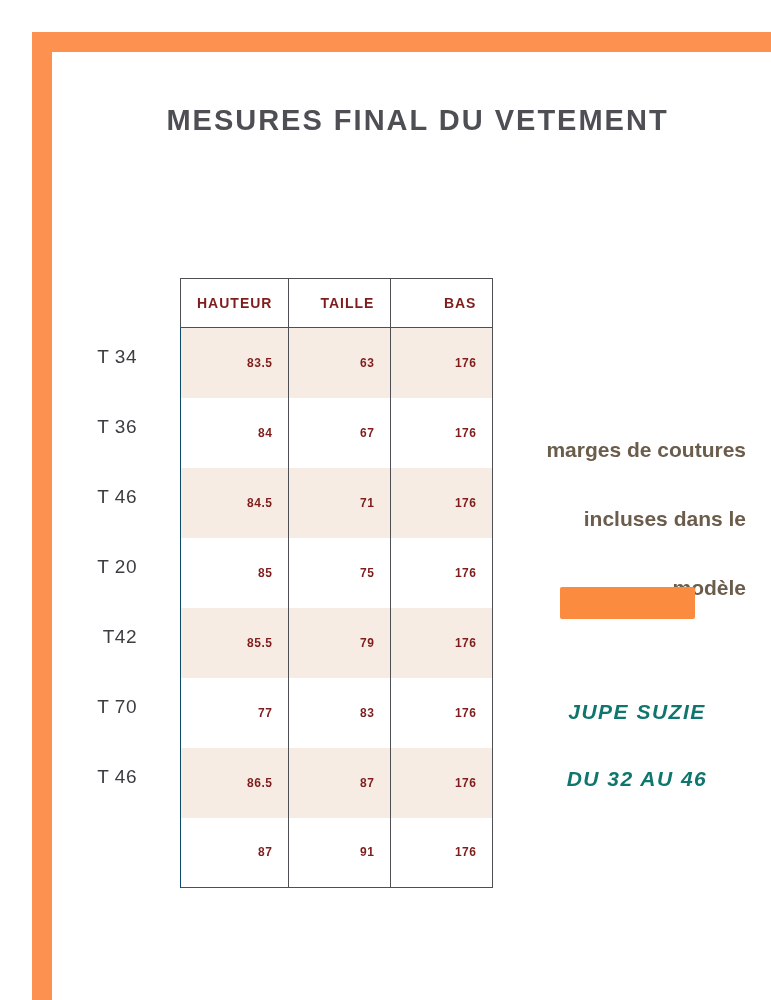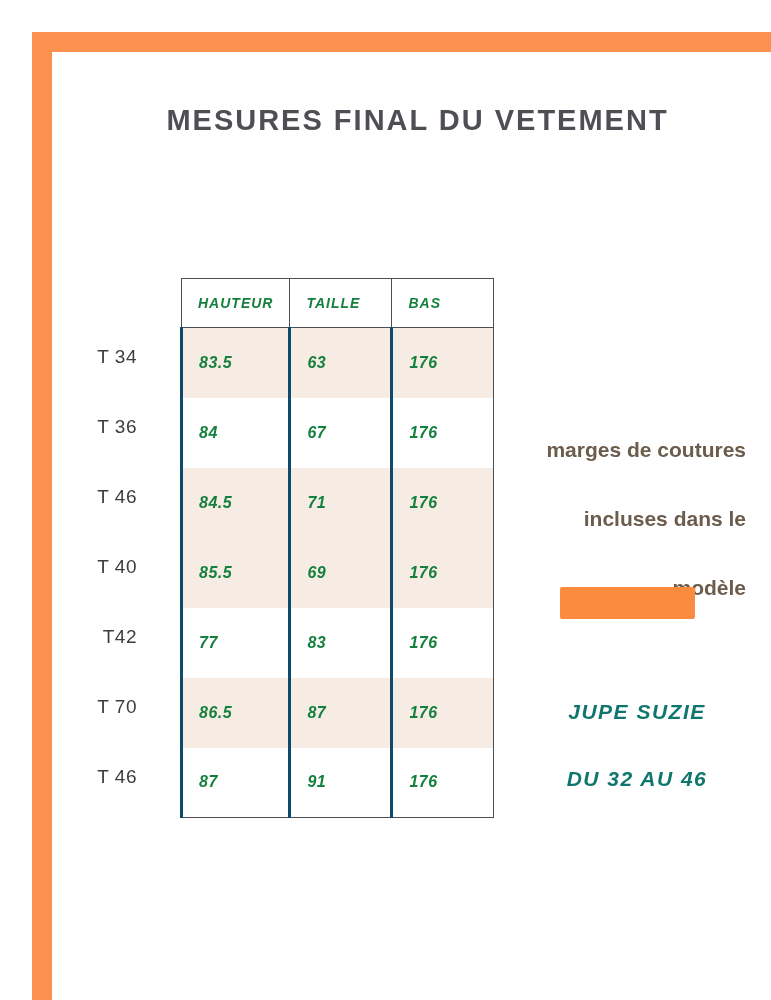--- a/index.html
+++ b/index.html
@@ -22,31 +22,30 @@
     color:#4d4f54;
   }
 
   
   .size-table {
     position:absolute; left:128px; top:226px;
     border-collapse:collapse; table-layout:fixed;
     border:1px solid #4e4f54;
   }
   .size-table th, .size-table td {
-    width:102px; text-align:left; vertical-align:middle;
-    color:#15803d;
-    font-style:italic;
+    width:102px; text-align:right; vertical-align:middle;
+    color:#7f1d1d;
   }
   .size-table thead th {
     height:26px; font-size:14px; font-weight:bold; letter-spacing:1px;
     background:#ffffff; border:1px solid #4e4f54;
   }
   .size-table tbody td {
-    height:70px; font-size:16px; font-weight:bold; letter-spacing:0.5px;
-    border-left:3px solid #0c4a6e; border-right:1px solid #4e4f54;
+    height:70px; font-size:12px; font-weight:bold; letter-spacing:0.5px;
+    border-left:1px solid #0c4a6e; border-right:1px solid #4e4f54;
   }
   .size-table tbody tr.shaded td { background:#f6ece3; }
 
   
   .labels { position:absolute; left:0; top:254px; width:117px; }
   .row-label {
     height:70px; display:flex; align-items:center; justify-content:flex-end;
     font-size:19px; color:#3c3d40; letter-spacing:0.5px;
   }
 
@@ -71,21 +70,21 @@
 
 <div class="page">
   <div class="inner">
 
     <h1 class="title">MESURES FINAL DU VETEMENT</h1>
 
     <div class="labels" id="row-labels">
         <div class="row-label">T 34</div>
         <div class="row-label">T 36</div>
         <div class="row-label">T 46</div>
-        <div class="row-label">T 40</div>
+        <div class="row-label">T 20</div>
         <div class="row-label">T42</div>
         <div class="row-label">T 70</div>
         <div class="row-label">T 46</div>
       </div>
 
     <table class="size-table">
       <thead>
         <tr id="header-row">
             <th>HAUTEUR</th>
             <th>TAILLE</th>
@@ -101,23 +100,28 @@
           <tr>
             <td>84</td>
             <td>67</td>
             <td>176</td>
           </tr>
           <tr class="shaded">
             <td>84.5</td>
             <td>71</td>
             <td>176</td>
           </tr>
+          <tr>
+            <td>85</td>
+            <td>75</td>
+            <td>176</td>
+          </tr>
           <tr class="shaded">
             <td>85.5</td>
-            <td>69</td>
+            <td>79</td>
             <td>176</td>
           </tr>
           <tr>
             <td>77</td>
             <td>83</td>
             <td>176</td>
           </tr>
           <tr class="shaded">
             <td>86.5</td>
             <td>87</td>

